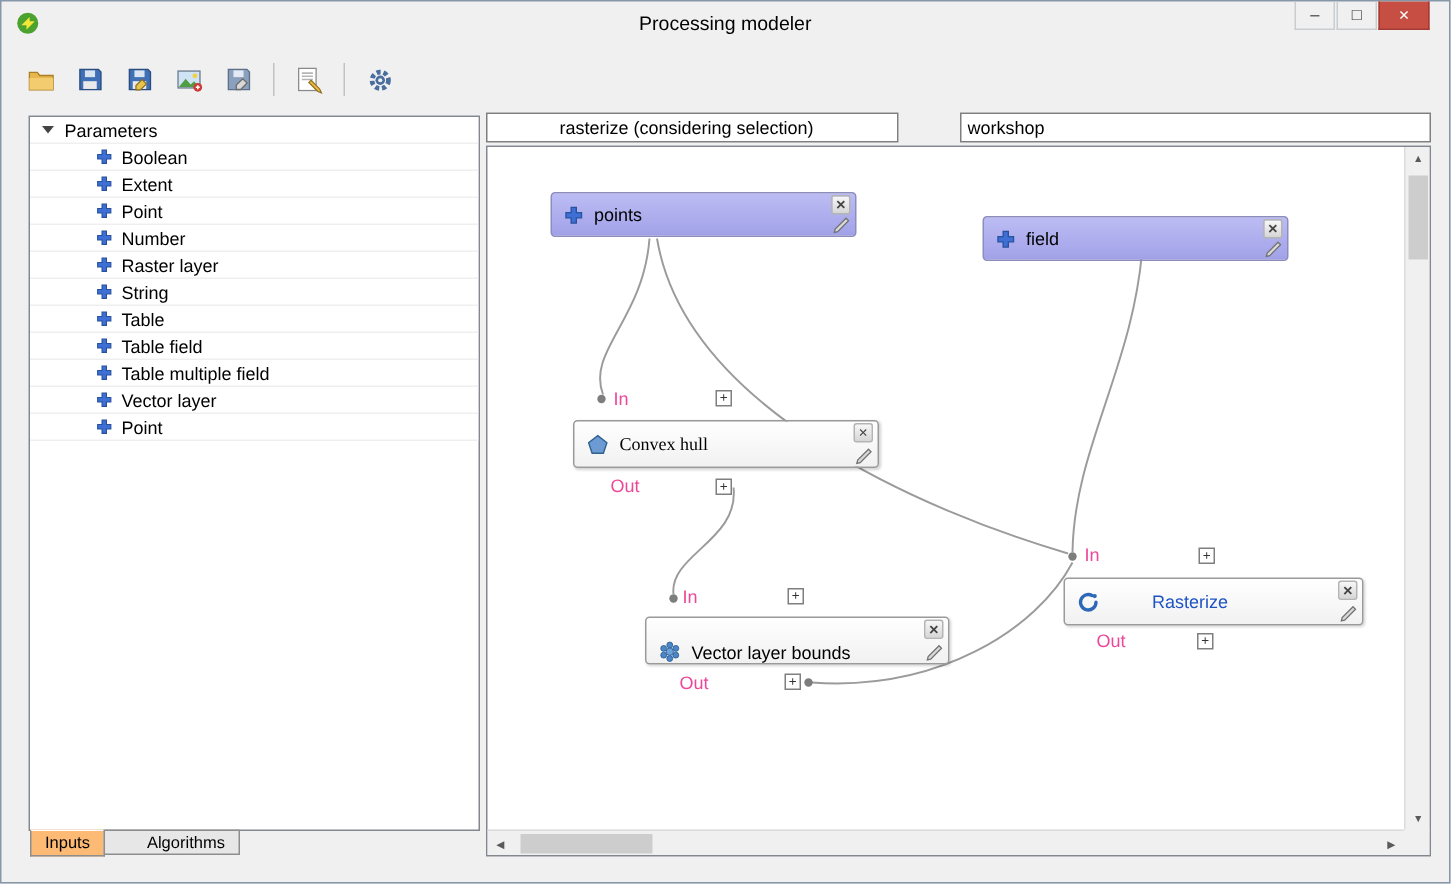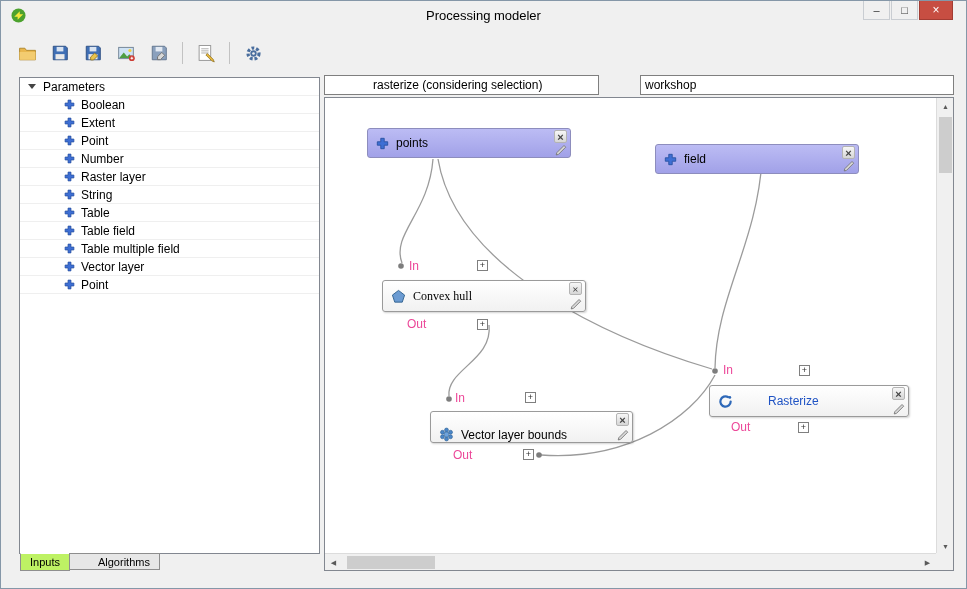--- a/index.html
+++ b/index.html
@@ -35,21 +35,21 @@
               color:#000; border-bottom:1px solid #efefef; background:#fff; }
   .tree-row.root { padding-left:8px; }
   .tree-row.child { padding-left:44px; }
   .expander-tri { width:0; height:0; border-left:4px solid transparent;
                   border-right:4px solid transparent; border-top:5px solid #444;
                   margin-right:7px; }
   .param-plus { margin-right:6px; flex:none; display:flex; }
   .side-tabs { position:absolute; left:19px; top:552px; display:flex; z-index:6; }
   .tab { font-size:11px; padding:2px 9px 3px 9px; border:1px solid #8e8e8e;
          background:#e2e2e2; color:#000; height:18px; }
-  .tab.active { background:#bef264; border-top:1px solid #fff; }
+  .tab.active { background:#fdba74; border-top:1px solid #fff; }
   .tab.inactive { margin-left:-1px; height:17px; background:#e7e7e7;padding-left:28px; }
 
   
   .hdr-input { position:absolute; top:74px; height:20px; border:1px solid #7f7f7f;
                font-family:"Liberation Sans",sans-serif; font-size:12px; color:#000;
                padding:1px 4px; background:#fff; }
   .model-name { left:323px; width:275px;padding-left:48px; }
   .model-group { left:639px; width:314px; }
 
   

